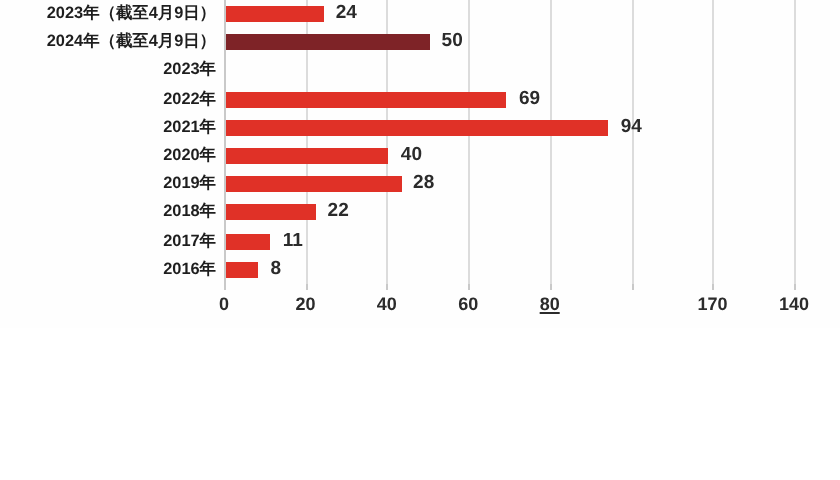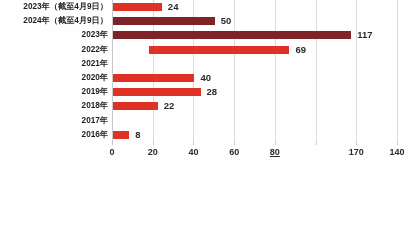--- a/index.html
+++ b/index.html
@@ -125,39 +125,43 @@
       <div class="gridline" style="left: 244.286px;"></div>
       <div class="gridline" style="left: 285px;"></div>
       <div class="row" style="top: 0px;">
         <div class="bar light" style="width: 48.8571px; background: rgb(224, 49, 39);"></div>
         <div class="bar-value" style="left: 55.8571px;">24</div>
       </div>
       <div class="row" style="top: 14.2px; text-decoration: underline;">
         <div class="bar dark" style="width: 101.786px; background: rgb(126, 35, 39);"></div>
         <div class="bar-value" style="left: 108.786px;">50</div>
       </div>
-      <div class="row" style="top: 28.4px;">
-        <div class="bar dark" style="width: 238.179px; background: rgb(126, 35, 39);"></div>
-        <div class="bar-value" style="left: 245.179px;">117</div>
-      </div>
-      <div class="row" style="top: 42.6px; margin-left: 36px;">
+      <div class="row" style="top: 42.6px;">
         <div class="bar light" style="width: 140.464px; background: rgb(224, 49, 39);"></div>
         <div class="bar-value" style="left: 147.464px;">69</div>
+      </div>
+      <div class="row" style="top: 56.8px;">
+        <div class="bar light" style="width: 191.357px; background: rgb(224, 49, 39);"></div>
+        <div class="bar-value" style="left: 198.357px;">94</div>
       </div>
       <div class="row" style="top: 71px;">
         <div class="bar light" style="width: 81.4286px; background: rgb(224, 49, 39);"></div>
         <div class="bar-value" style="left: 88.4286px;">40</div>
       </div>
       <div class="row" style="top: 85.2px;">
         <div class="bar light" style="width: 87.5357px; background: rgb(224, 49, 39);"></div>
         <div class="bar-value" style="left: 94.5357px;">28</div>
       </div>
       <div class="row" style="top: 99.4px; text-align: right;">
         <div class="bar light" style="width: 44.7857px; background: rgb(224, 49, 39);"></div>
         <div class="bar-value" style="left: 51.7857px;">22</div>
+      </div>
+      <div class="row" style="top: 113.6px;">
+        <div class="bar light" style="width: 22.3929px; background: rgb(224, 49, 39);"></div>
+        <div class="bar-value" style="left: 29.3929px;">11</div>
       </div>
       <div class="row" style="top: 127.8px;">
         <div class="bar light" style="width: 16.2857px; background: rgb(224, 49, 39);"></div>
         <div class="bar-value" style="left: 23.2857px;">8</div>
       </div>
     </div>
 
   <div class="xaxis" id="xaxis">
       <div class="tick-mark" style="left: 0px;"></div>
       <div class="tick-label" style="left: 0px;">0</div>

